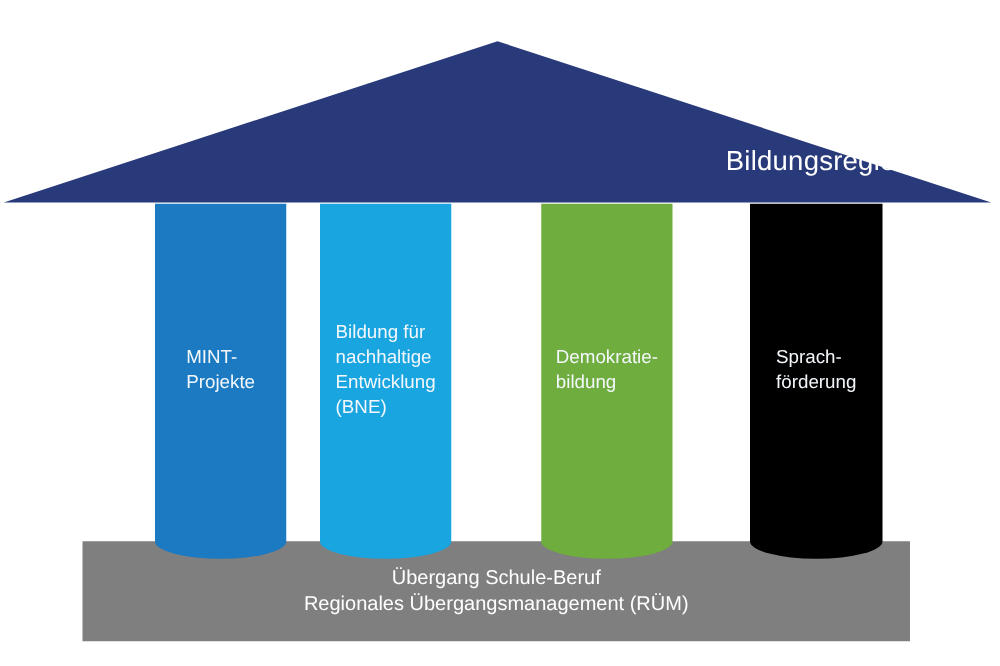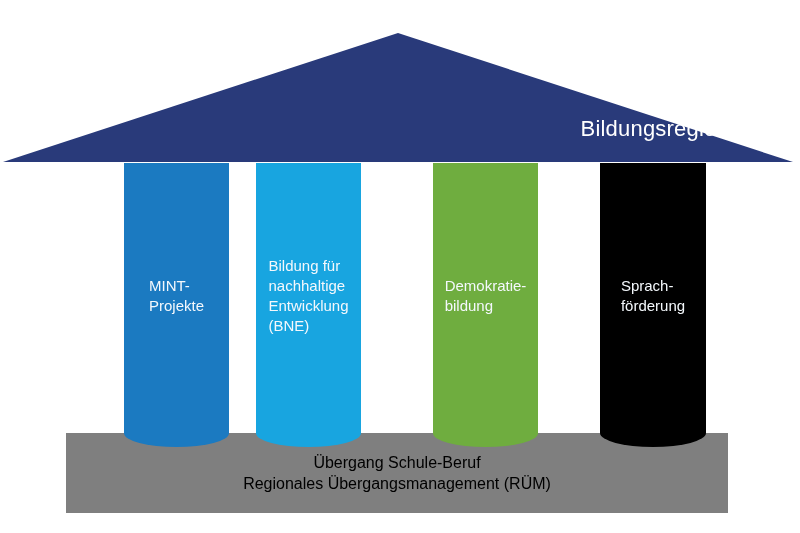--- a/index.html
+++ b/index.html
@@ -41,21 +41,21 @@
     width: 662px;
     height: 80px;
     z-index: 1;
   }
   .base-label {
     position: absolute;
     left: 0;
     top: 19px;
     width: 100%;
     text-align: center;
-    color: #000000;
+    color: #ffffff;
     font-size: 16px;
     line-height: 21px;
     white-space: pre-line;
   }
   .pillar {
     position: absolute;
     top: 163px;
     width: 105px;
     height: 284px;
     z-index: 2;

